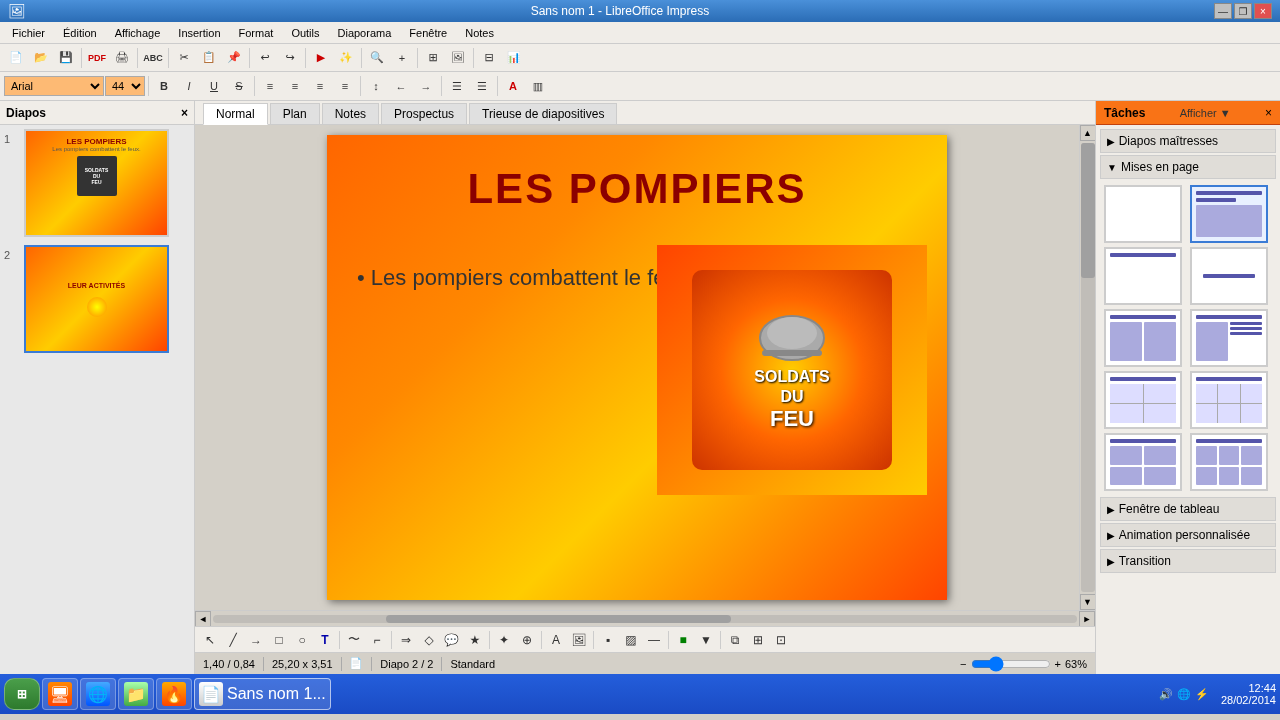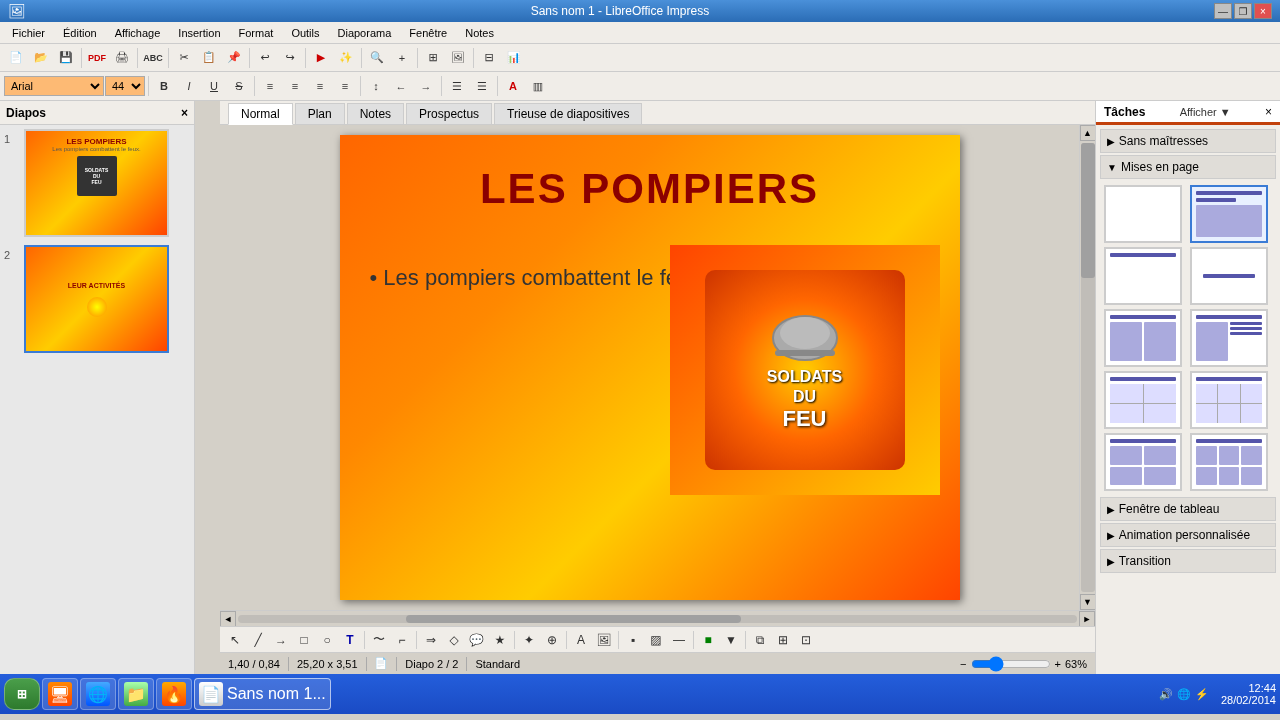--- a/index.html
+++ b/index.html
@@ -120,21 +120,21 @@
     .scroll-track { flex: 1; height: 8px; background: #c0bdb8; margin: 0 2px; border-radius: 4px; }
     .scroll-thumb { width: 40%; height: 100%; background: #a0a0a0; border-radius: 4px; margin-left: 20%; }
 
     
     #tasks-panel {
       width: 185px; background: #f0ede8; border-left: 1px solid #ccc;
       display: flex; flex-direction: column;
     }
     #tasks-header {
       height: 24px; display: flex; align-items: center; justify-content: space-between;
-      padding: 0 8px; border-bottom: 3px solid #c2410c; background: #ffffff;
+      padding: 0 8px; border-bottom: 1px solid #c2410c; background: #f97316;
     }
     .tasks-title { font-size: 12px; font-weight: bold; }
     .tasks-afficher { font-size: 11px; cursor: pointer; color: #333; }
     #tasks-content { flex: 1; overflow-y: auto; padding: 4px; }
     .task-section {
       margin-bottom: 2px;
     }
     .task-section-header {
       display: flex; align-items: center; gap: 4px; padding: 4px 6px;
       cursor: pointer; font-size: 12px; background: #e0ddd8;
@@ -186,21 +186,21 @@
       cursor: pointer; display: flex; align-items: center; justify-content: center;
       padding: 0 4px; gap: 4px; color: white; font-size: 11px;
     }
     .taskbar-icon { width: 24px; height: 24px; border-radius: 3px; display: flex; align-items: center; justify-content: center; font-size: 16px; }
     #taskbar-right { margin-left: auto; display: flex; align-items: center; gap: 4px; color: white; font-size: 11px; }
     .sys-tray { display: flex; align-items: center; gap: 4px; padding: 0 8px; }
     .time-display { text-align: right; }
 
     
     #main-with-panels { display: flex; flex: 1; overflow: hidden; }
-    #center-area { display: flex; flex-direction: column; flex: 1; overflow: hidden; margin-left: 25px; }
+    #center-area { display: flex; flex-direction: column; flex: 1; overflow: hidden; }
     #slide-with-scroll { display: flex; flex: 1; overflow: hidden; }
     #slide-col { display: flex; flex-direction: column; flex: 1; overflow: hidden; }
   </style>
 </head>
 <body>
 
 <div id="title-bar">
   <span style="font-size:14px;">🖼</span>
   <span>Sans nom 1 - LibreOffice Impress</span>
   <div id="title-bar-buttons">
@@ -429,21 +429,21 @@
     <div id="tasks-header">
       <span class="tasks-title">Tâches</span>
       <span class="tasks-afficher">Afficher ▼</span>
       <span style="cursor:pointer;font-size:12px;">×</span>
     </div>
     <div id="tasks-content">
 
       <div class="task-section">
         <div class="task-section-header">
           <span class="task-section-arrow">▶</span>
-          <span>Sans maîtresses</span>
+          <span>Diapos maîtresses</span>
         </div>
       </div>
 
       <div class="task-section">
         <div class="task-section-header">
           <span class="task-section-arrow">▼</span>
           <span>Mises en page</span>
         </div>
         <div class="layout-grid">
 

